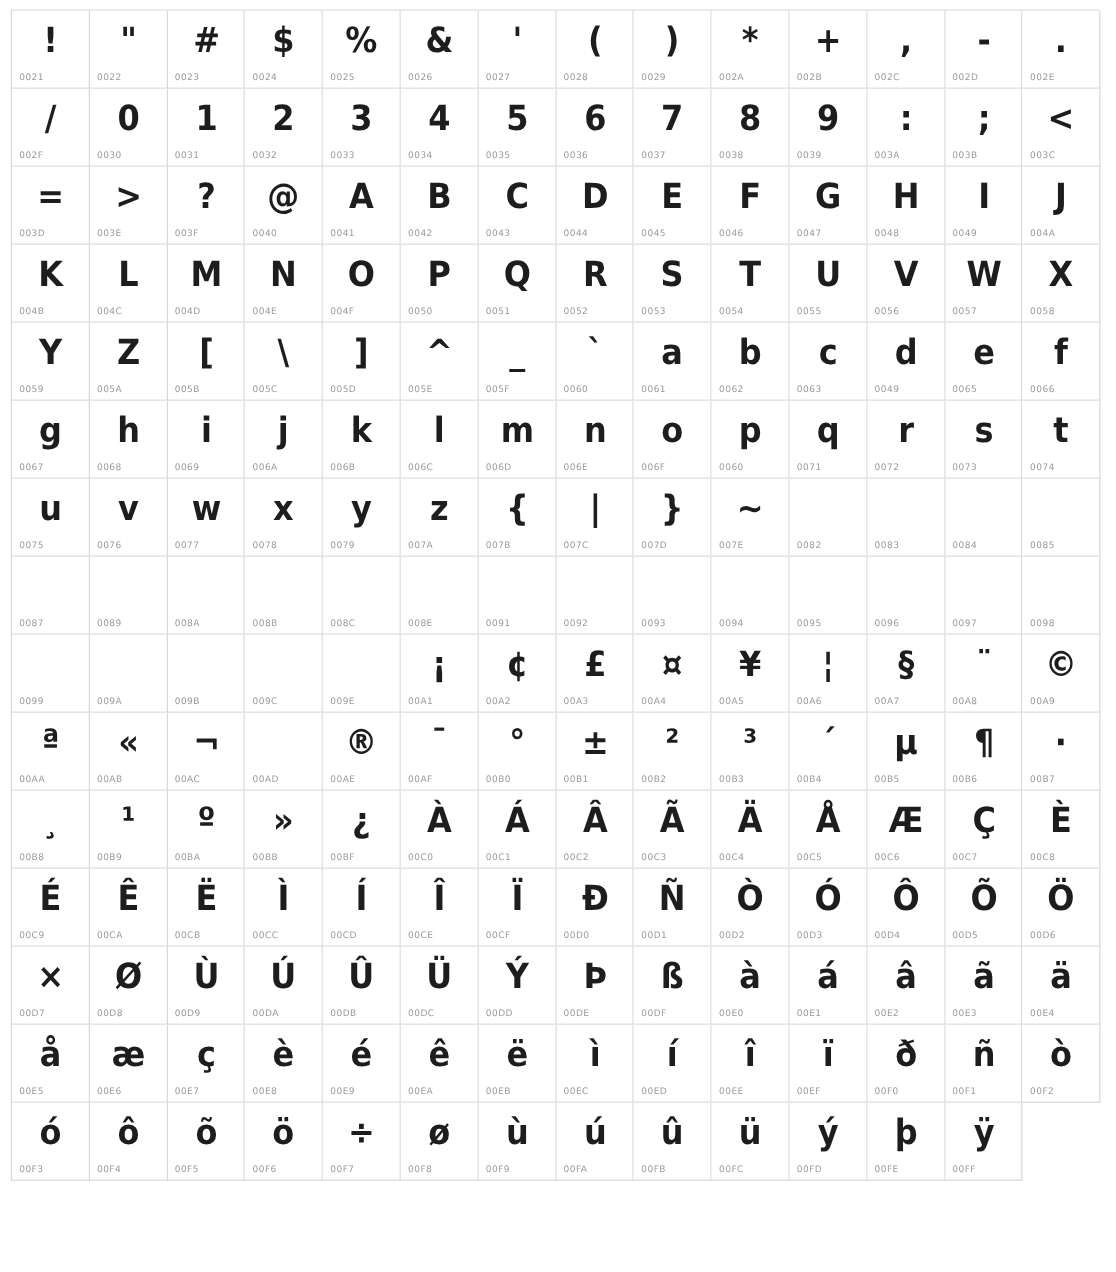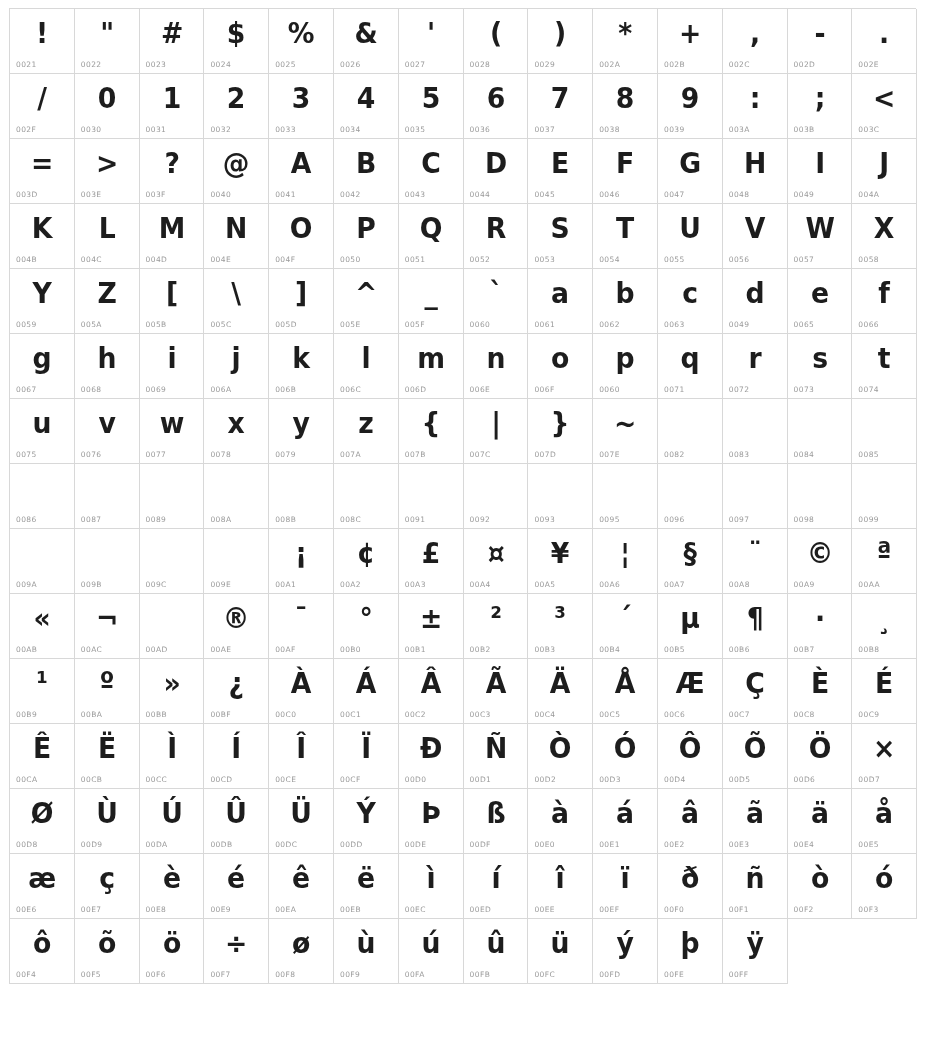--- a/index.html
+++ b/index.html
@@ -452,53 +452,57 @@
       <div class="cell empty">
         <div class="glyph"></div>
         <div class="code">0084</div>
       </div>
       <div class="cell empty">
         <div class="glyph"></div>
         <div class="code">0085</div>
       </div>
       <div class="cell empty">
         <div class="glyph"></div>
-        <div class="code">0086</div>
-      </div>
-      <div class="cell empty">
-        <div class="glyph"></div>
         <div class="code">0087</div>
       </div>
       <div class="cell empty">
         <div class="glyph"></div>
         <div class="code">0089</div>
       </div>
       <div class="cell empty">
         <div class="glyph"></div>
         <div class="code">008A</div>
       </div>
       <div class="cell empty">
         <div class="glyph"></div>
         <div class="code">008B</div>
       </div>
       <div class="cell empty">
         <div class="glyph"></div>
         <div class="code">008C</div>
       </div>
       <div class="cell empty">
         <div class="glyph"></div>
+        <div class="code">008E</div>
+      </div>
+      <div class="cell empty">
+        <div class="glyph"></div>
         <div class="code">0091</div>
       </div>
       <div class="cell empty">
         <div class="glyph"></div>
         <div class="code">0092</div>
       </div>
       <div class="cell empty">
         <div class="glyph"></div>
         <div class="code">0093</div>
+      </div>
+      <div class="cell empty">
+        <div class="glyph"></div>
+        <div class="code">0094</div>
       </div>
       <div class="cell empty">
         <div class="glyph"></div>
         <div class="code">0095</div>
       </div>
       <div class="cell empty">
         <div class="glyph"></div>
         <div class="code">0096</div>
       </div>
       <div class="cell empty">

